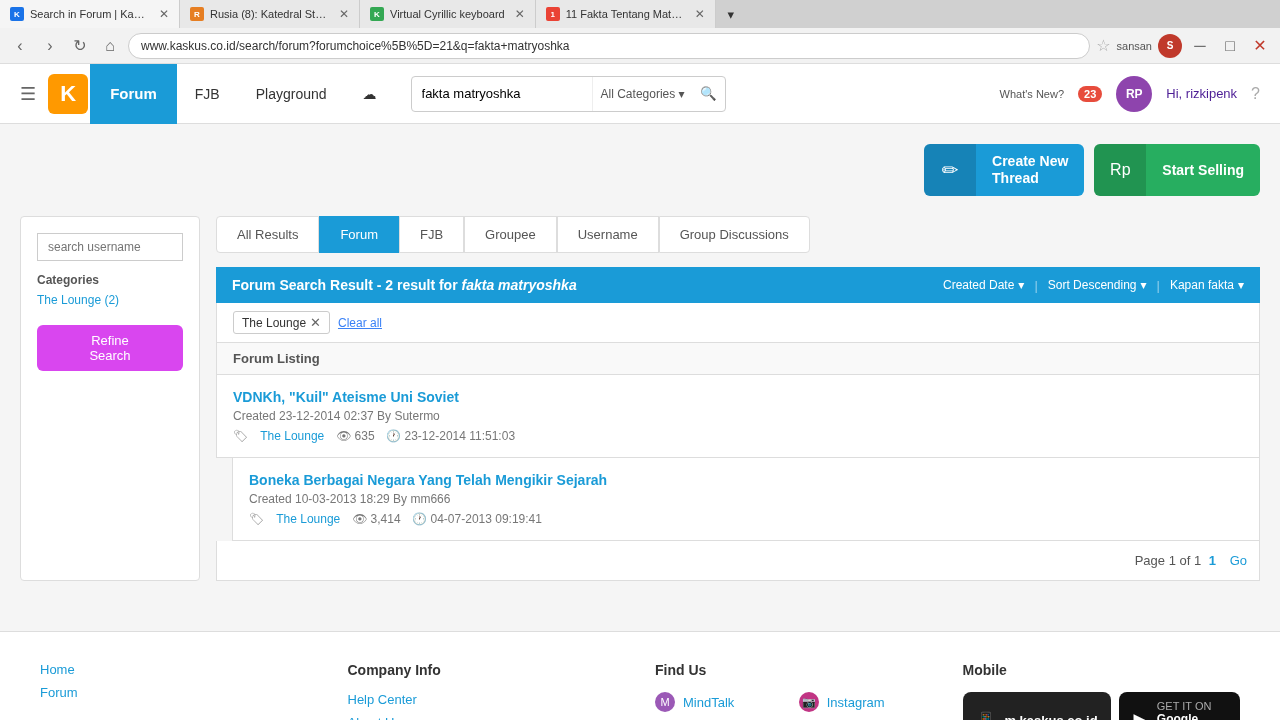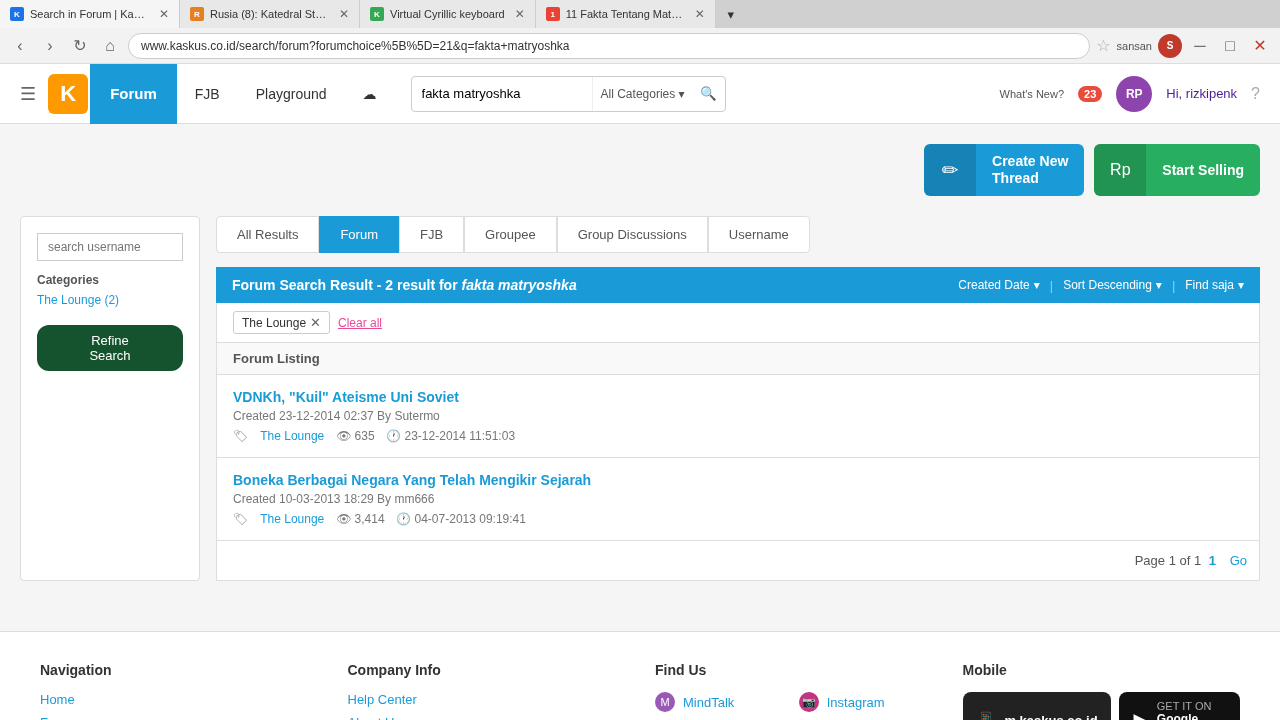--- a/index.html
+++ b/index.html
@@ -48,21 +48,21 @@
     .btn-icon-area { background: rgba(0,0,0,0.15); width: 52px; height: 52px; display: flex; align-items: center; justify-content: center; font-size: 20px; }
     .btn-text-area { padding: 0 16px; font-size: 14px; font-weight: bold; line-height: 1.2; text-align: left; }
     .start-selling-btn { background: #27ae60; color: white; border: none; border-radius: 6px; padding: 0; display: flex; align-items: center; height: 52px; cursor: pointer; overflow: hidden; }
 
     
     .search-section { display: flex; gap: 16px; }
     .left-panel { width: 180px; flex-shrink: 0; background: white; border: 1px solid #ddd; border-radius: 4px; padding: 16px; }
     .search-user-input { width: 100%; border: 1px solid #ccc; border-radius: 0; padding: 6px 10px; font-size: 12px; color: #999; }
     .categories-title { font-size: 12px; font-weight: bold; color: #555; margin: 12px 0 6px; }
     .category-link { font-size: 12px; color: #1a9bd7; cursor: pointer; display: block; margin-bottom: 4px; }
-    .refine-search-btn { background: #14532d; color: white; border: none; border-radius: 12px; padding: 8px 32px; font-size: 13px; cursor: pointer; width: 100%; margin-top: 14px; }
+    .refine-search-btn { background: #d946ef; color: white; border: none; border-radius: 6px; padding: 8px 32px; font-size: 13px; cursor: pointer; width: 100%; margin-top: 14px; }
 
     .right-panel { flex: 1; }
 
     
     .tabs { display: flex; border-bottom: none; }
     .tab-item { padding: 10px 20px; font-size: 13px; cursor: pointer; border: 1px solid #ddd; background: white; color: #555; }
     .tab-item:first-child { border-radius: 4px 0 0 4px; }
     .tab-item:last-child { border-radius: 0 4px 4px 0; }
     .tab-item.active { background: #1a9bd7; color: white; border-color: #1a9bd7; }
 
@@ -71,26 +71,26 @@
     .results-title { font-size: 14px; font-weight: bold; }
     .results-title em { font-style: italic; }
     .results-controls { display: flex; gap: 10px; align-items: center; }
     .control-btn { color: white; font-size: 12px; cursor: pointer; display: flex; gap: 4px; }
     .control-separator { color: rgba(255,255,255,0.5); }
 
     
     .filter-tags { background: white; border: 1px solid #ddd; border-top: none; padding: 8px 16px; display: flex; align-items: center; gap: 8px; }
     .filter-tag { background: white; border: 1px solid #ccc; border-radius: 3px; padding: 3px 8px; font-size: 12px; display: flex; align-items: center; gap: 4px; }
     .tag-close { cursor: pointer; color: #666; font-size: 13px; }
-    .clear-all-link { color: #ec4899; font-size: 12px; cursor: pointer; text-decoration: underline; }
+    .clear-all-link { color: #3b82f6; font-size: 12px; cursor: pointer; text-decoration: underline; }
 
     
     .forum-listing-header { background: #f9f9f9; border: 1px solid #ddd; border-top: none; padding: 8px 16px; font-size: 13px; font-weight: bold; color: #555; }
     .forum-result-item { background: white; border: 1px solid #ddd; border-top: none; padding: 14px 16px; }
-    .forum-result-item + .forum-result-item { border-top: none; }
+    .forum-result-item + .forum-result-item { border-top: none; margin-left: 16px; }
     .result-title { font-size: 14px; font-weight: bold; color: #1a9bd7; cursor: pointer; margin-bottom: 4px; }
     .result-meta { font-size: 12px; color: #777; margin-bottom: 6px; }
     .result-tags { display: flex; align-items: center; gap: 12px; font-size: 12px; color: #555; }
     .result-tag { color: #1a9bd7; cursor: pointer; }
     .result-views { display: flex; align-items: center; gap: 3px; color: #777; }
     .result-time { display: flex; align-items: center; gap: 3px; color: #777; }
     .icon-tag { color: #888; }
 
     
     .pagination { background: white; border: 1px solid #ddd; border-top: none; padding: 12px 12px; text-align: right; }
@@ -215,41 +215,41 @@
       <button class="refine-search-btn">Refine Search</button>
     </div>
 
     <div class="right-panel">
 
       <div class="tabs">
         <div class="tab-item">All Results</div>
         <div class="tab-item active">Forum</div>
         <div class="tab-item">FJB</div>
         <div class="tab-item">Groupee</div>
+        <div class="tab-item">Username</div>
         <div class="tab-item">Group Discussions</div>
-        <div class="tab-item">Username</div>
       </div>
 
       <div class="results-header">
         <div class="results-title">
           <span>Forum Search Result</span>
           <span>- 2 result for </span>
           <em>fakta matryoshka</em>
         </div>
         <div class="results-controls">
           <span class="control-btn">
             <span>Created Date</span> ▾
           </span>
           <span class="control-separator">|</span>
           <span class="control-btn">
             <span>Sort Descending</span> ▾
           </span>
           <span class="control-separator">|</span>
           <span class="control-btn">
-            <span>Find saja</span> ▾
+            <span>Kapan fakta</span> ▾
           </span>
         </div>
       </div>
 
       <div class="filter-tags">
         <div class="filter-tag">
           <span>The Lounge</span>
           <span class="tag-close">✕</span>
         </div>
         <a class="clear-all-link">Clear all</a>
@@ -301,21 +301,20 @@
         </span>
       </div>
     </div>
   </div>
 </div>
 
 <div class="footer">
   <div class="footer-grid">
 
     <div class="footer-col">
-      <div class="footer-col-title">Navigation</div>
       <a class="footer-link">Home</a>
       <a class="footer-link">Forum</a>
 
     </div>
 
     <div class="footer-col">
       <div class="footer-col-title">Company Info</div>
       <a class="footer-link">Help Center</a>
       <a class="footer-link">About Us</a>
 

